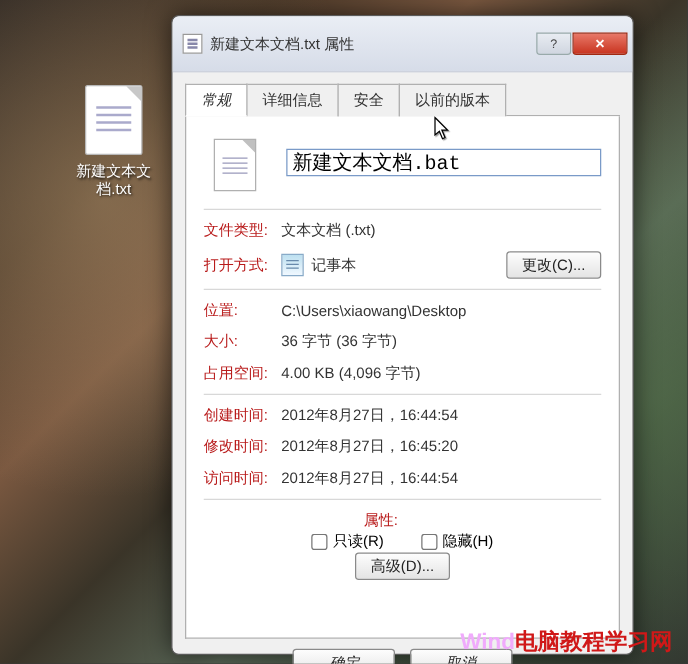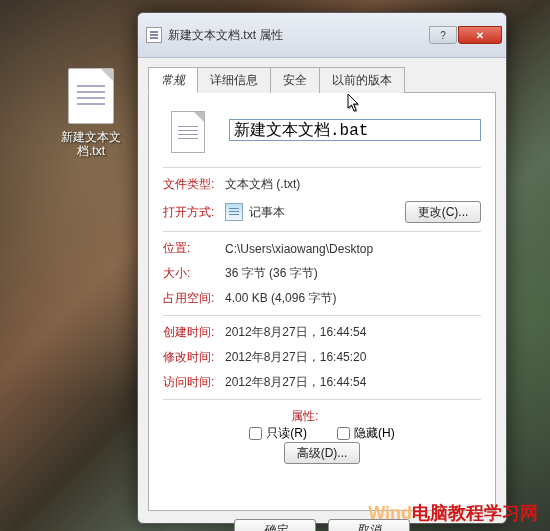--- a/index.html
+++ b/index.html
@@ -128,21 +128,21 @@
 .dialog-btns .btn { min-width: 82px; margin: 0 4px; font-style: italic; }
 .cursor {
   position:absolute; top:93px; left:347px;
   width:14px; height:20px; pointer-events:none; z-index:200;
 }
 .cursor svg { filter: drop-shadow(1px 1px 0 rgba(0,0,0,0.4)); }
 .watermark {
   position:absolute; bottom:6px; right:12px;
   font-size:18px; font-weight:bold;
 }
-.watermark .w1{color:#fdba74;}
+.watermark .w1{color:#f0abfc;}
 .watermark .w2{color:#d01818;}
 </style>
 </head>
 <body>
 
 <div class="desktop-bg"></div>
 
 <div class="desktop-icon">
   <div class="file-ico">
     <div class="lines">

